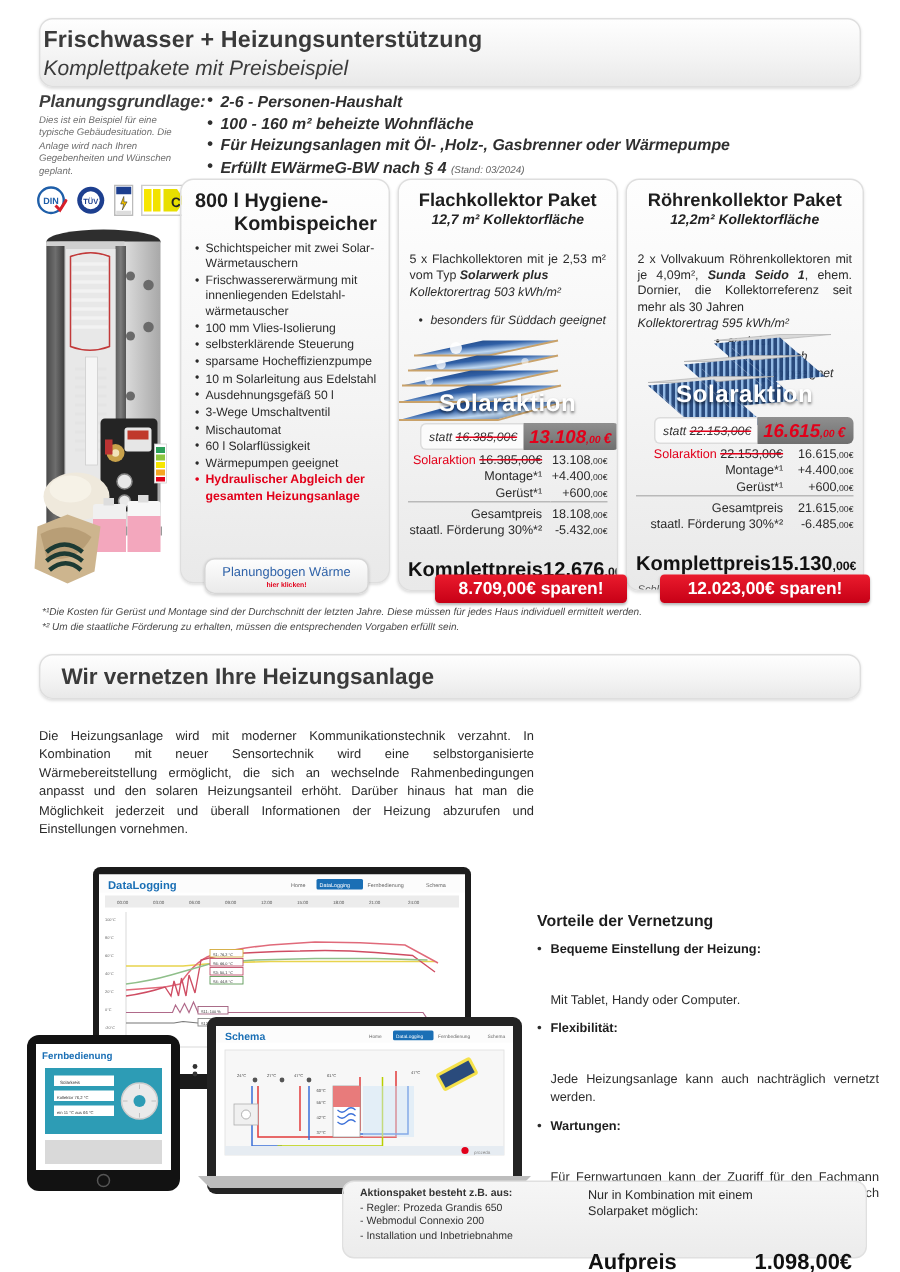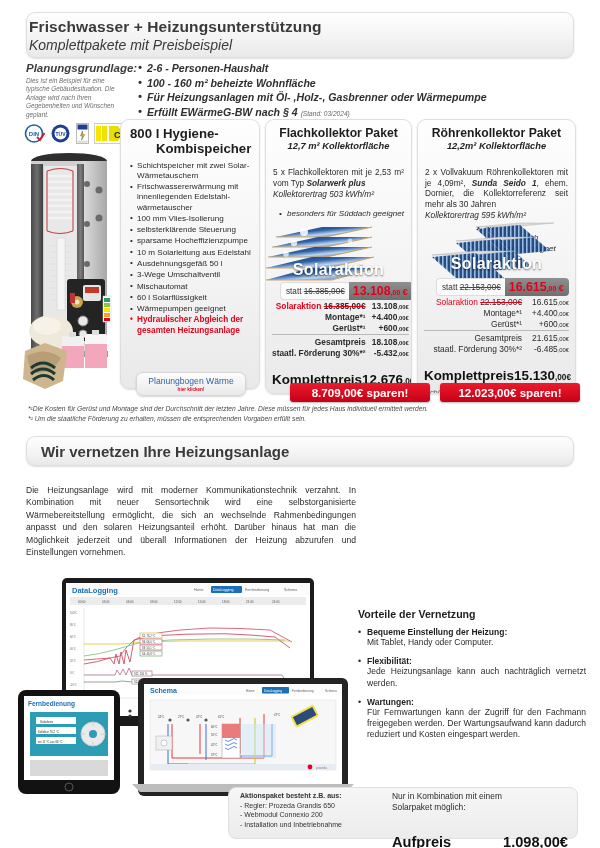--- a/index.html
+++ b/index.html
@@ -96,42 +96,42 @@
   .solarword{
     position:absolute;width:100%;text-align:center;
     font-size:16px;font-weight:bold;color:#ffffff;
     letter-spacing:.4px;
     text-shadow:0 1px 2px rgba(0,0,0,.55);
   }
   #pkg-flat .solarword{top:36px;}
   #pkg-tube .solarword{top:34px;}
 
   
-  .pricepill{position:absolute;display:flex;align-items:center;height:26px;}
+  .pricepill{position:absolute;display:flex;align-items:center;height:26px;font-style:italic;}
   #pkg-flat .pricepill{left:14px;top:158px;}
   #pkg-tube .pricepill{left:18px;top:154px;}
   .pricepill .old{
     background:#fbfbfb;border:1px solid #dcdcdc;border-right:none;
     border-radius:4px 0 0 4px;height:18px;line-height:18px;
     font-size:8.2px;color:#333;padding:0 4px 0 5px;box-sizing:border-box;white-space:nowrap;
   }
   .pricepill .old s{text-decoration:line-through;text-decoration-color:#e2001a;}
   .pricepill .new{
     background:linear-gradient(180deg,#8f8f8f,#6f6f6f);
     border-radius:0 4px 4px 0;height:18px;
     display:flex;align-items:baseline;padding:0 5px 0 4px;box-sizing:border-box;
     color:#e2001a;font-weight:bold;white-space:nowrap;
   }
   .pricepill .new .big{font-size:12.4px;line-height:18px;}
   .pricepill .new .sm{font-size:7px;}
   .pricepill .new .cur{font-size:9.5px;margin-left:2px;}
 
   
   .ptable{position:absolute;left:6px;right:6px;font-size:8.4px;color:#2b2b2b;}
-  #pkg-flat .ptable{top:180px;font-weight:bold;}
+  #pkg-flat .ptable{top:180px;}
   #pkg-tube .ptable{top:176px;}
   .ptable table{width:100%;border-collapse:collapse;}
   .ptable td{padding:.6px 0;vertical-align:baseline;}
   .ptable td.lab{text-align:right;padding-right:6px;white-space:nowrap;}
   .ptable td.val{text-align:right;white-space:nowrap;}
   .ptable .cents{font-size:5.8px;}
   .ptable .red{color:#e2001a;}
   .ptable tr.rule td{border-top:1px solid #b9b9b9;padding-top:2px;}
   .ptable s{text-decoration:line-through;text-decoration-color:#e2001a;}
 
@@ -145,21 +145,21 @@
   #pkg-tube .schluessel{top:268px;}
 
   
   .saveban{
     position:absolute;height:19px;border-radius:3px;
     background:linear-gradient(180deg,#ea1b2d,#c70016);
     color:#fff;font-weight:bold;font-size:11.6px;
     display:flex;align-items:center;justify-content:center;
     box-shadow:0 1px 2px rgba(0,0,0,.3);white-space:nowrap;
   }
-  #save-flat{left:290px;top:383px;width:140px;}
+  #save-flat{left:290px;top:383px;width:128px;}
   #save-tube{left:440px;top:383px;width:140px;}
 
   
   #footnotes{position:absolute;left:28px;top:404px;width:550px;}
   #footnotes div{font-size:6.7px;font-style:italic;color:#4a4a4a;line-height:10.4px;}
 
   
   #header2{position:absolute;left:26px;top:436px;width:548px;height:30px;padding:6px 0 0 14px;box-sizing:border-box;}
   #header2 .h1{font-size:15px;font-weight:bold;color:#3a3a3a;}
 
@@ -171,21 +171,21 @@
   
   #devices{position:absolute;left:10px;top:578px;width:345px;height:228px;}
 
   
   #benefits{position:absolute;left:358px;top:608px;width:228px;}
   #benefits h4{margin:0;font-size:10.6px;font-weight:bold;color:#1d1d1d;}
   #benefits ul{margin:7px 0 0 0;padding:0;}
   #benefits li{list-style:none;position:relative;padding-left:9px;margin-bottom:8px;}
   #benefits li:before{content:"•";position:absolute;left:0;top:0;font-size:9px;}
   #benefits .bt{font-size:8.5px;font-weight:bold;color:#1d1d1d;}
-  #benefits .bd{font-size:8.5px;color:#2b2b2b;line-height:11.3px;text-align:justify;}
+  #benefits .bd{font-size:8.5px;color:#2b2b2b;line-height:11.3px;text-align:justify;margin-top:24px;}
 
   
   #mwst{position:absolute;left:30px;top:858px;font-size:7.4px;color:#3a3a3a;text-align:center;}
   #footerbar{position:absolute;left:228px;top:787px;width:348px;height:50px;border-radius:8px;
     background:linear-gradient(180deg,#f6f6f6,#ececec);border:1px solid #e0e0e0;}
   #aktionspaket{position:absolute;left:240px;top:791px;width:145px;}
   #aktionspaket .t{font-size:7px;font-weight:bold;color:#333;line-height:9.6px;}
   #aktionspaket .i{font-size:7px;color:#333;line-height:9.6px;}
   #aufpreis{position:absolute;left:392px;top:791px;width:180px;}
   #aufpreis .t{font-size:8.4px;color:#2b2b2b;line-height:11.3px;}

